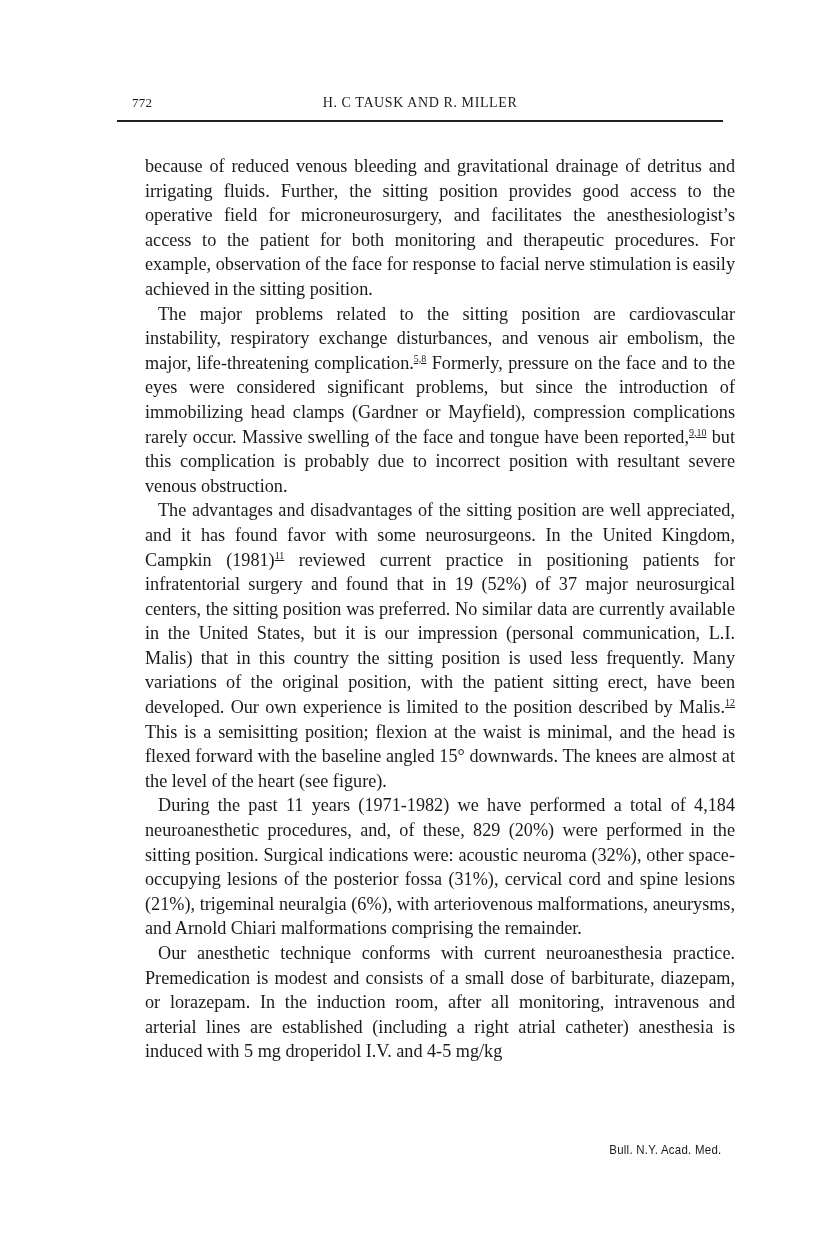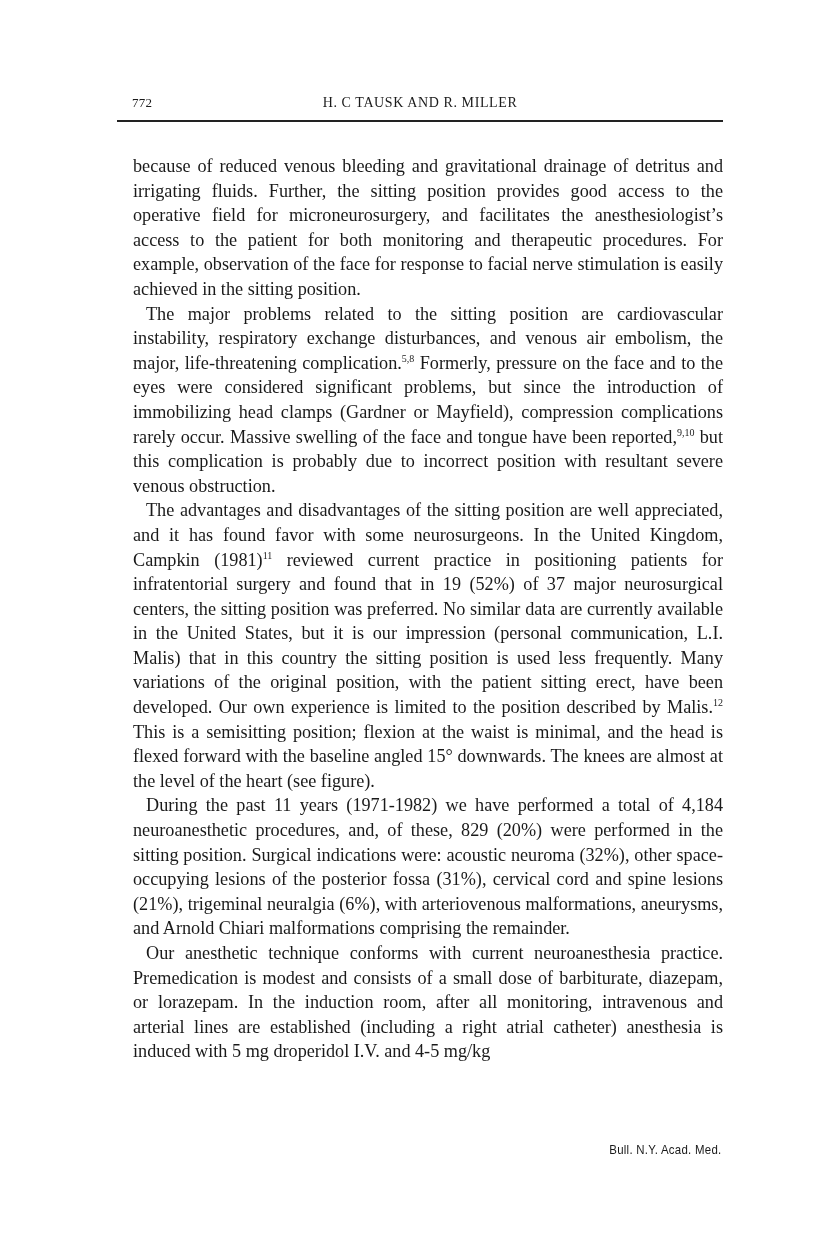--- a/index.html
+++ b/index.html
@@ -41,38 +41,39 @@
     .header-rule {
       position: absolute;
       left: 117px;
       top: 120px;
       width: 606px;
       height: 2px;
       background: #222;
     }
     .body-text {
       position: absolute;
-      left: 133px;
+      left: 145px;
       top: 154px;
       width: 590px;
       font-size: 18.2px;
       line-height: 24.6px;
       text-align: justify;
     }
     .body-text p {
       margin: 0;
       text-indent: 0;
     }
     .body-text p.indent {
       text-indent: 13px;
     }
     sup {
       font-size: 10px;
       line-height: 0;
       vertical-align: 7px;
+      text-decoration: underline;
     }
     .footer {
       position: absolute;
       right: 95px;
       top: 1142px;
       font-family: "Liberation Sans", "DejaVu Sans", sans-serif;
       font-size: 13px;
       letter-spacing: 0.3px;
       transform: scaleX(0.88);
       transform-origin: right center;

